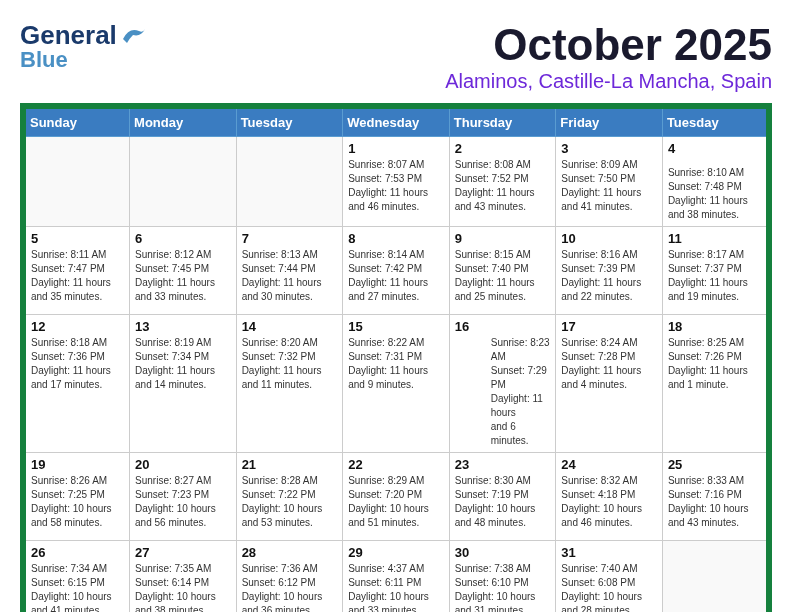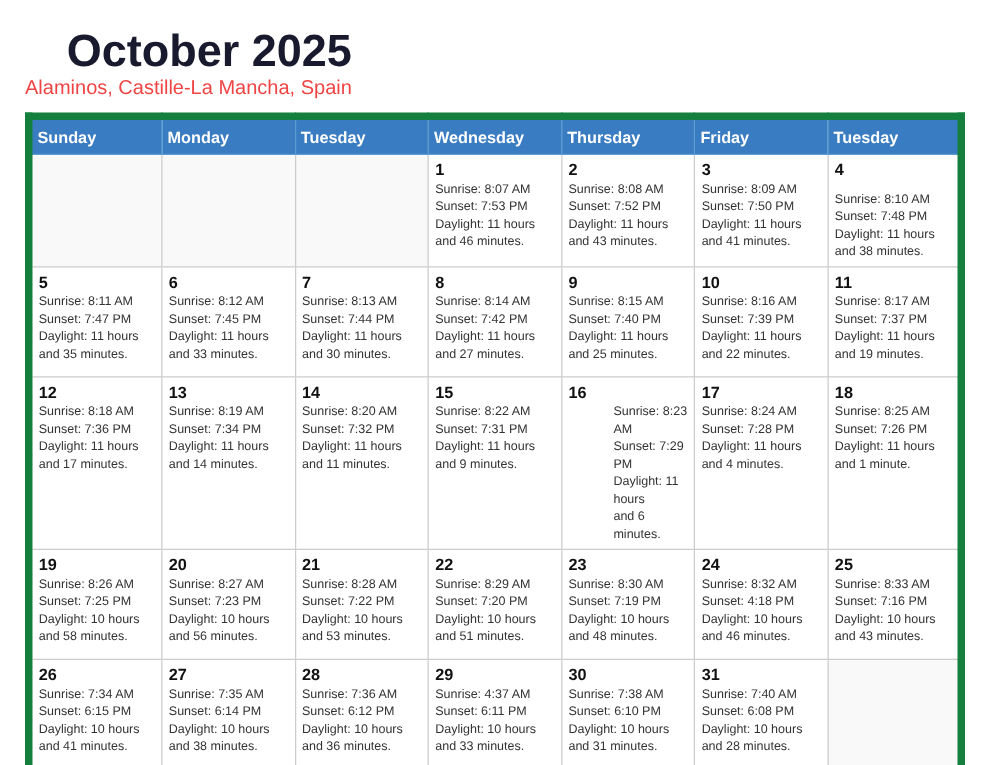--- a/index.html
+++ b/index.html
@@ -18,27 +18,27 @@
     }
     .logo {
       display: flex;
       flex-direction: column;
       align-items: flex-start;
     }
     .title-block {
       text-align: right;
     }
     .month-title {
-      font-size: 36px;
+      font-size: 44px;
       font-weight: bold;
       color: #1a1a2e;
     }
     .location {
-      font-size: 16px;
-      color: #ef4444;
+      font-size: 20px;
+      color: #6d28d9;
     }
     .calendar {
       width: 100%;
       border-collapse: collapse;
       border: 6px solid #15803d;
     }
     .calendar th {
       background-color: #3a7cc1;
       color: #fff;
       font-size: 13px;
@@ -75,20 +75,31 @@
     .logo-wrapper {
       display: flex;
       align-items: center;
       gap: 4px;
     }
   </style>
 </head>
 <body>
 
 <div class="header">
+  <div class="logo">
+    <div class="logo-wrapper">
+      <div style="display:flex;align-items:center;gap:2px;">
+        <span style="font-size:26px;font-weight:900;color:#1a3a6b;">General</span>
+        <svg width="28" height="22" viewBox="0 0 28 22">
+          <path d="M4 14 Q10 2 20 6 Q24 8 26 4 Q22 12 14 10 Q10 14 8 18 Z" fill="#4a90c4"></path>
+        </svg>
+      </div>
+    </div>
+    <div style="font-size:22px;font-weight:900;color:#4a90c4;margin-top:-4px;">Blue</div>
+  </div>
   <div class="title-block">
     <div class="month-title">October 2025</div>
     <div class="location">Alaminos, Castille-La Mancha, Spain</div>
   </div>
 </div>
 
 <table class="calendar">
   <thead>
     <tr>
     <th>Sunday</th>

